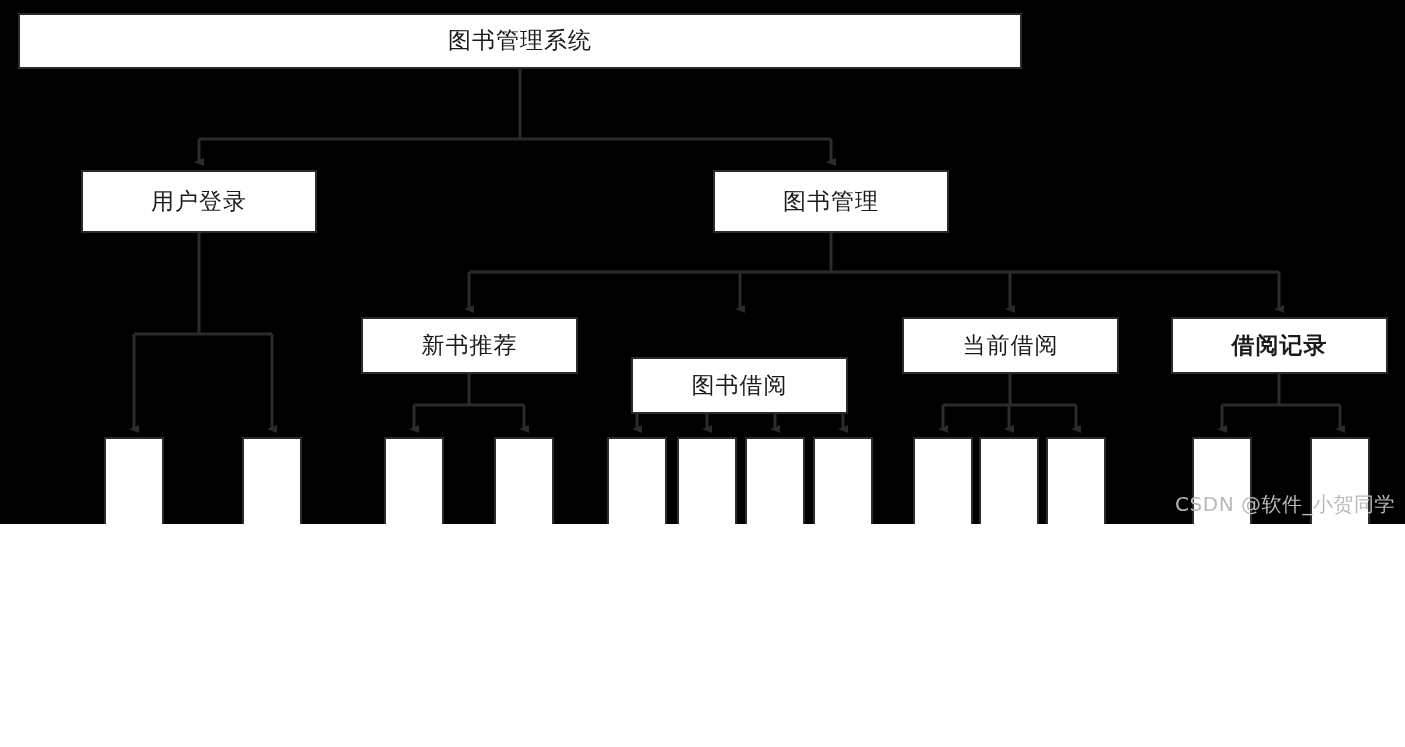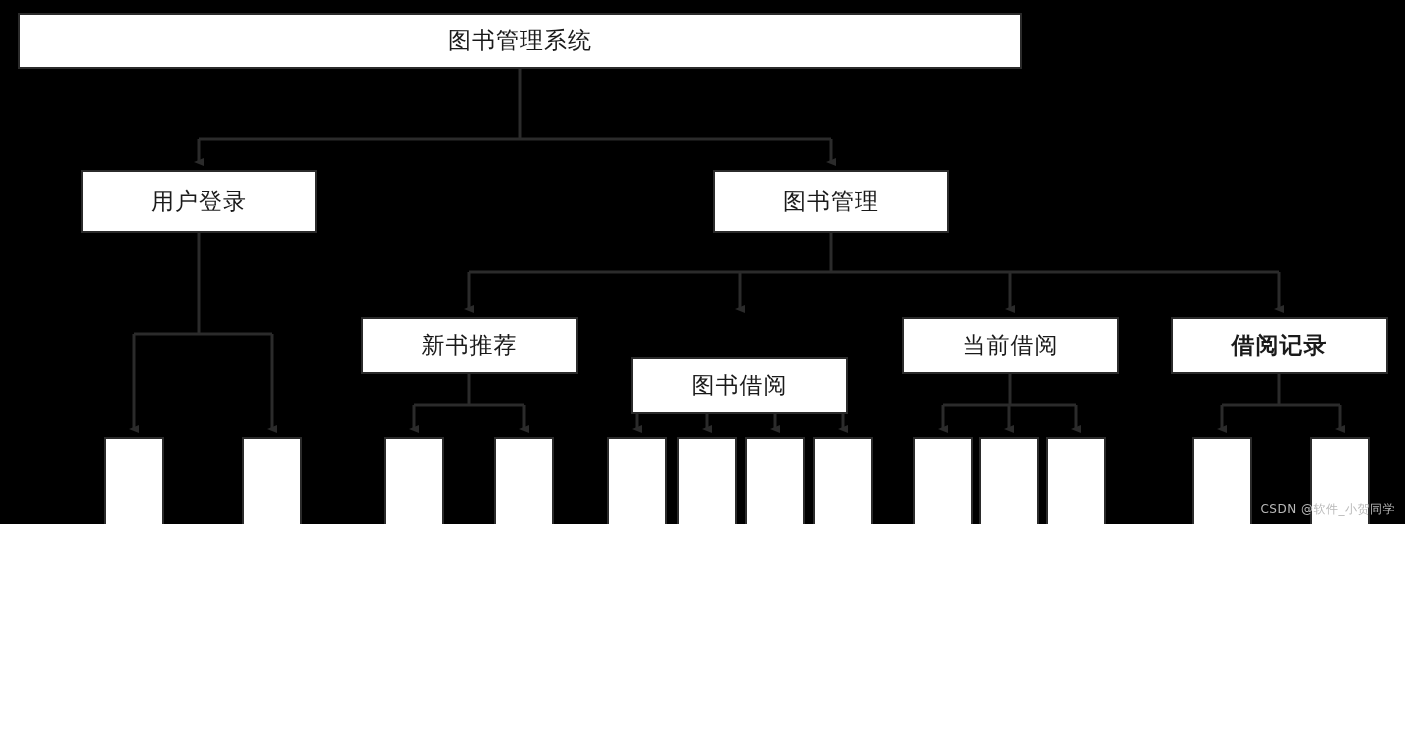--- a/index.html
+++ b/index.html
@@ -56,21 +56,21 @@
   }
   .node-v > span {
     writing-mode: vertical-rl;
     text-orientation: upright;
     display: block;
   }
   .watermark {
     position: absolute;
     right: 10px;
     bottom: 6px;
-    font-size: 12px;
+    font-size: 20px;
     color: #b9b9b9;
     letter-spacing: 0.5px;
     white-space: nowrap;
     pointer-events: none;
   }
 </style>
 </head>
 <body>
 
 <div id="canvas">

